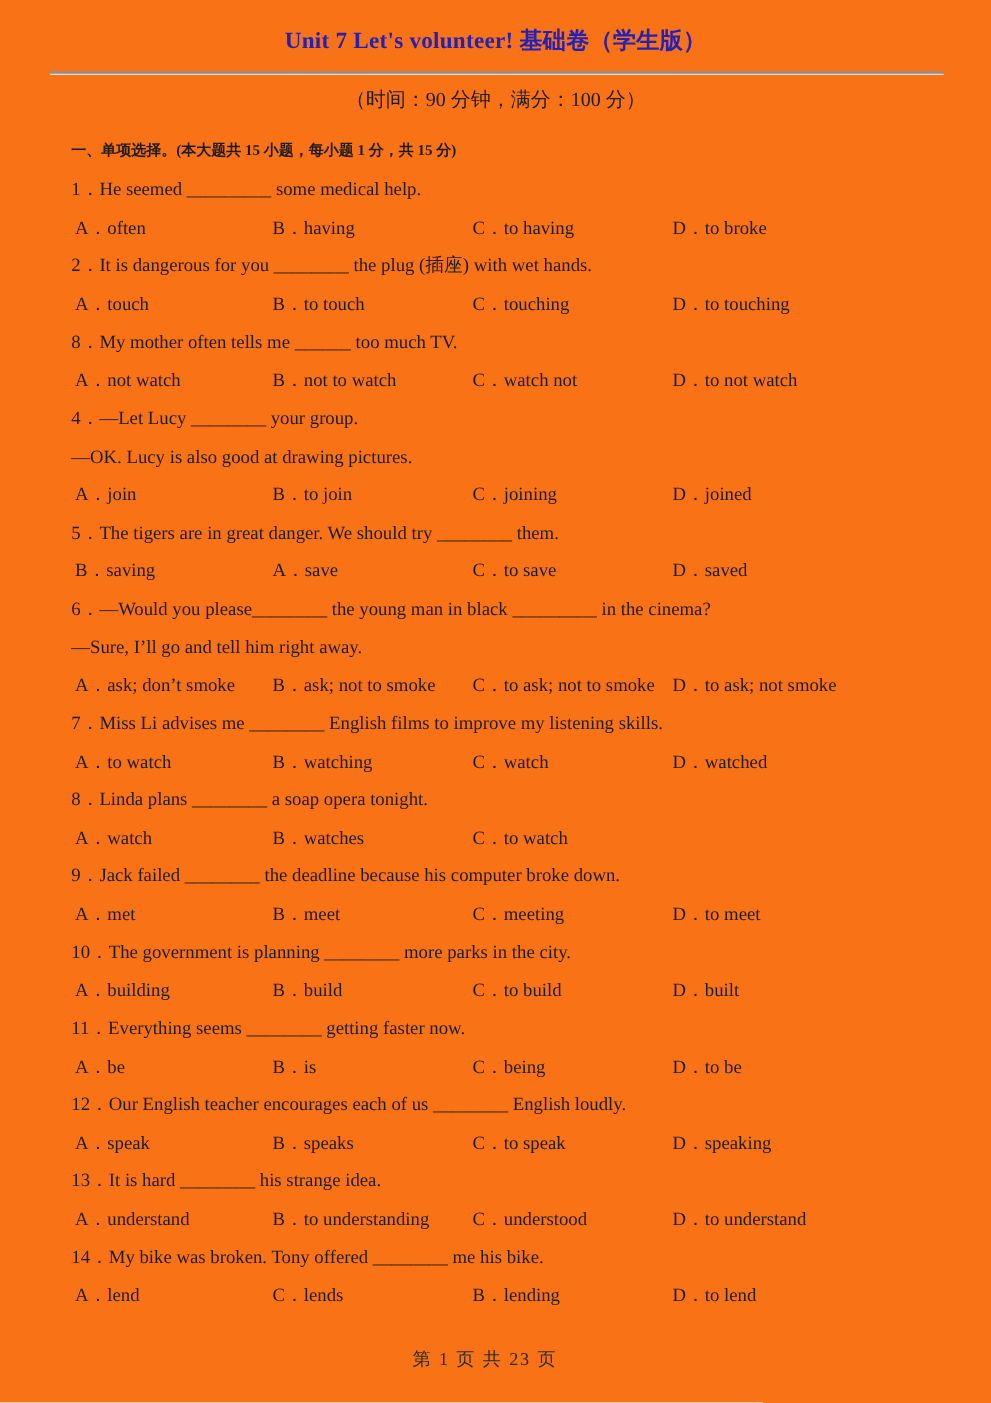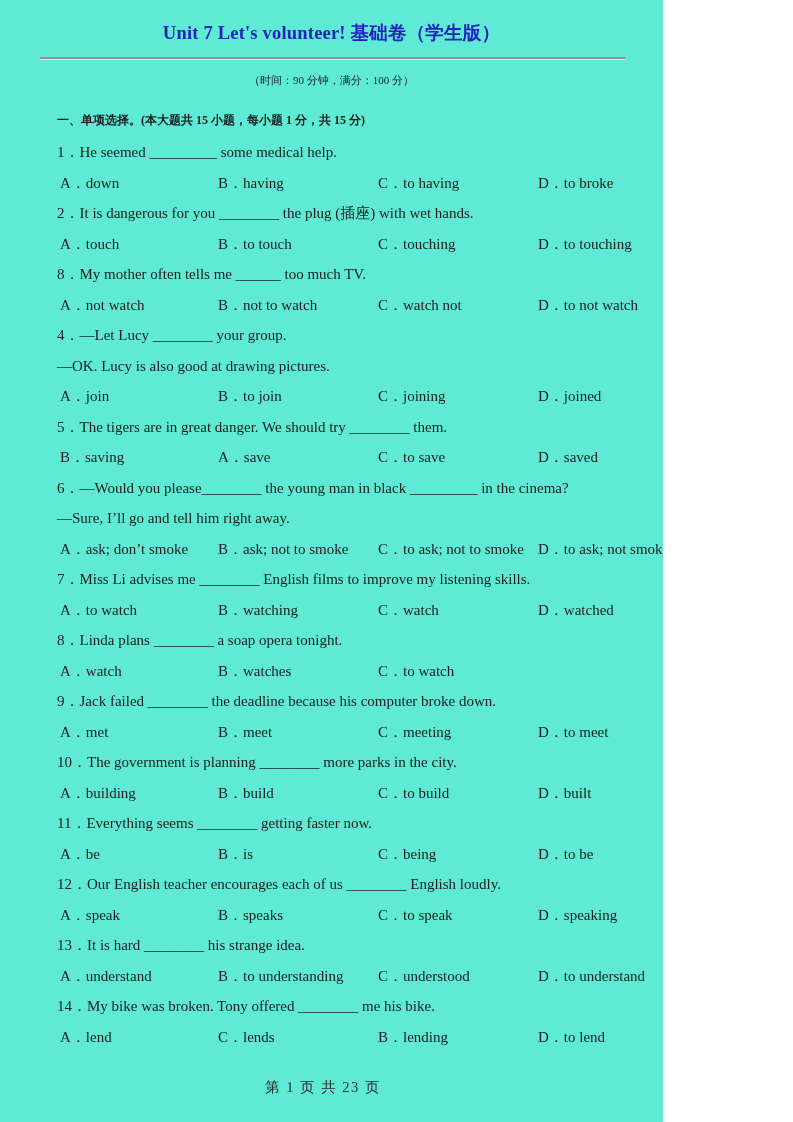--- a/index.html
+++ b/index.html
@@ -1,19 +1,19 @@
 <!DOCTYPE html>
 <html><head>
 <meta charset="utf-8">
 <style>
   html, body { margin: 0; padding: 0; background: #ffffff; }
   .page {
-    width: 663px;
+    width: 793px;
     height: 1122px;
-    background: #5eead4;
+    background: #f97316;
     position: relative;
     box-sizing: border-box;
     font-family: "Liberation Serif", "DejaVu Serif", serif;
     color: #1c1c1c;
     overflow: hidden;
   }
   .title {
     padding-top: 22px;
     text-align: center;
     font-weight: bold;
@@ -23,21 +23,21 @@
   }
   .rule {
     margin: 13px 38px 0 40px;
     height: 0;
     border-top: 2px solid #8f8f8f;
     border-bottom: 1px solid #e2e2e2;
   }
   .subtitle {
     margin-top: 9px;
     text-align: center;
-    font-size: 11px;
+    font-size: 16px;
     line-height: 23px;
   }
   .section-heading {
     margin: 16px 40px 0 57px;
     font-size: 12px;
     font-weight: bold;
     line-height: 24px;
   }
   .questions {
     margin: 5px 40px 0 57px;
@@ -70,21 +70,21 @@
 
 <div class="page">
   <div class="title" style="color: rgb(34, 34, 187);">Unit 7 Let's volunteer!  基础卷（学生版）</div>
   <div class="rule"></div>
   <div class="subtitle">（时间：90 分钟，满分：100 分）</div>
   <div class="section-heading">一、单项选择。(本大题共 15 小题，每小题 1 分，共 15 分)</div>
   <div class="questions" id="questions">
       <div class="question">
         <div class="q-line">1．He seemed _________ some medical help.</div>
         <div class="opts">
-          <span class="opt">A．down</span>
+          <span class="opt">A．often</span>
           <span class="opt">B．having</span>
           <span class="opt">C．to having</span>
           <span class="opt">D．to broke</span>
         </div>
       </div>
       <div class="question">
         <div class="q-line">2．It is dangerous for you ________ the plug (插座) with wet hands.</div>
         <div class="opts">
           <span class="opt">A．touch</span>
           <span class="opt">B．to touch</span>

